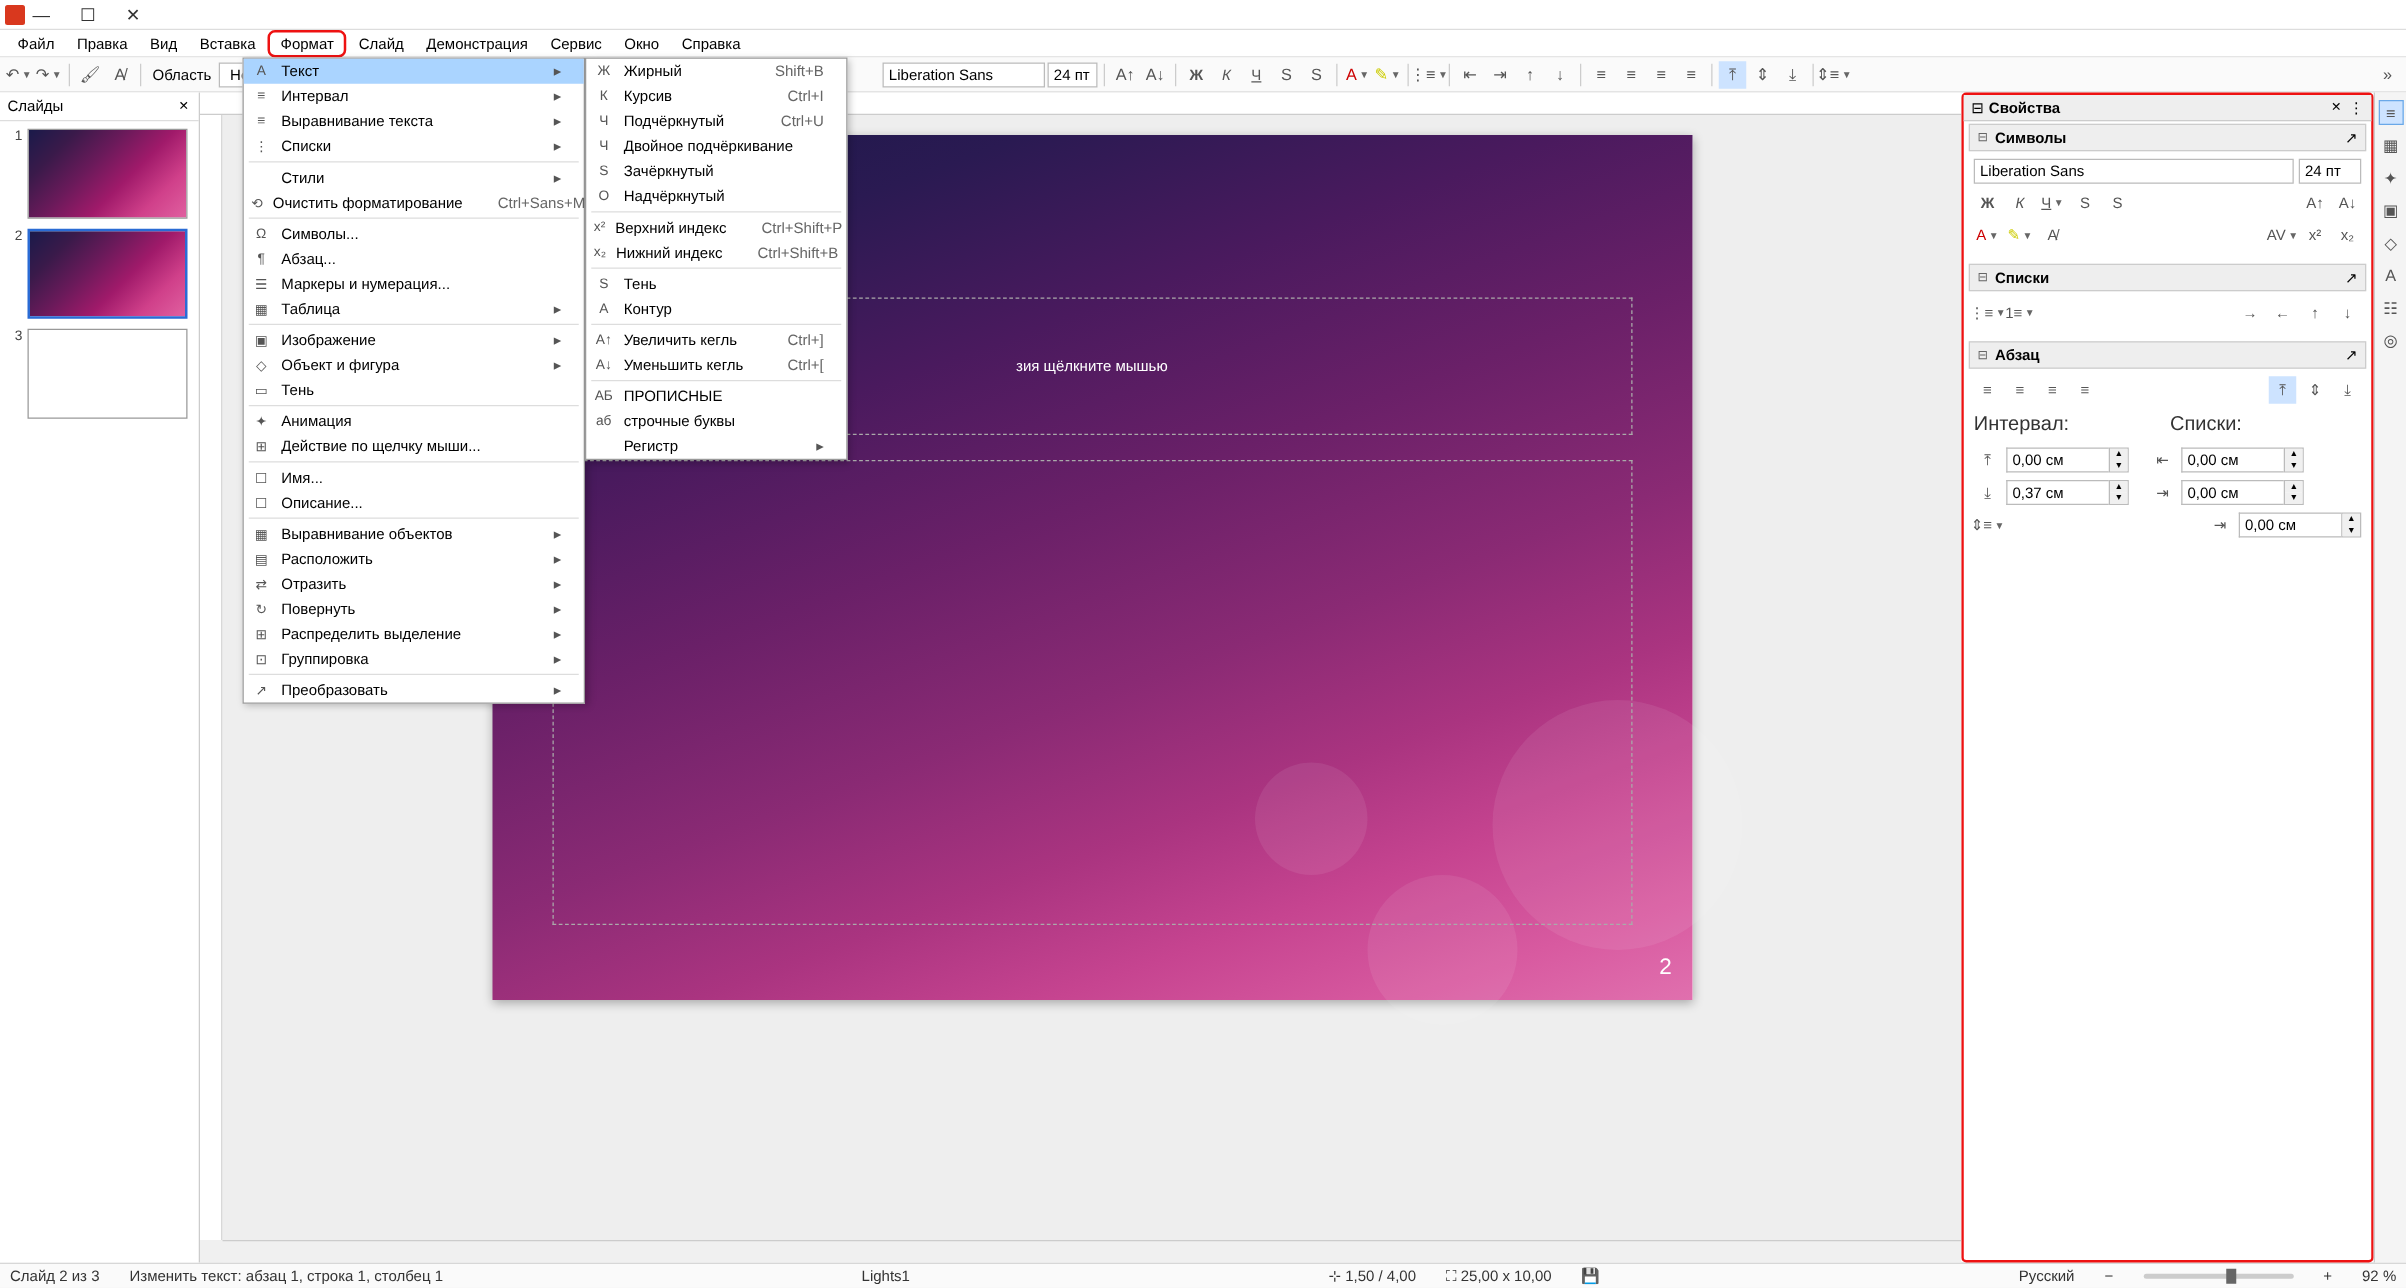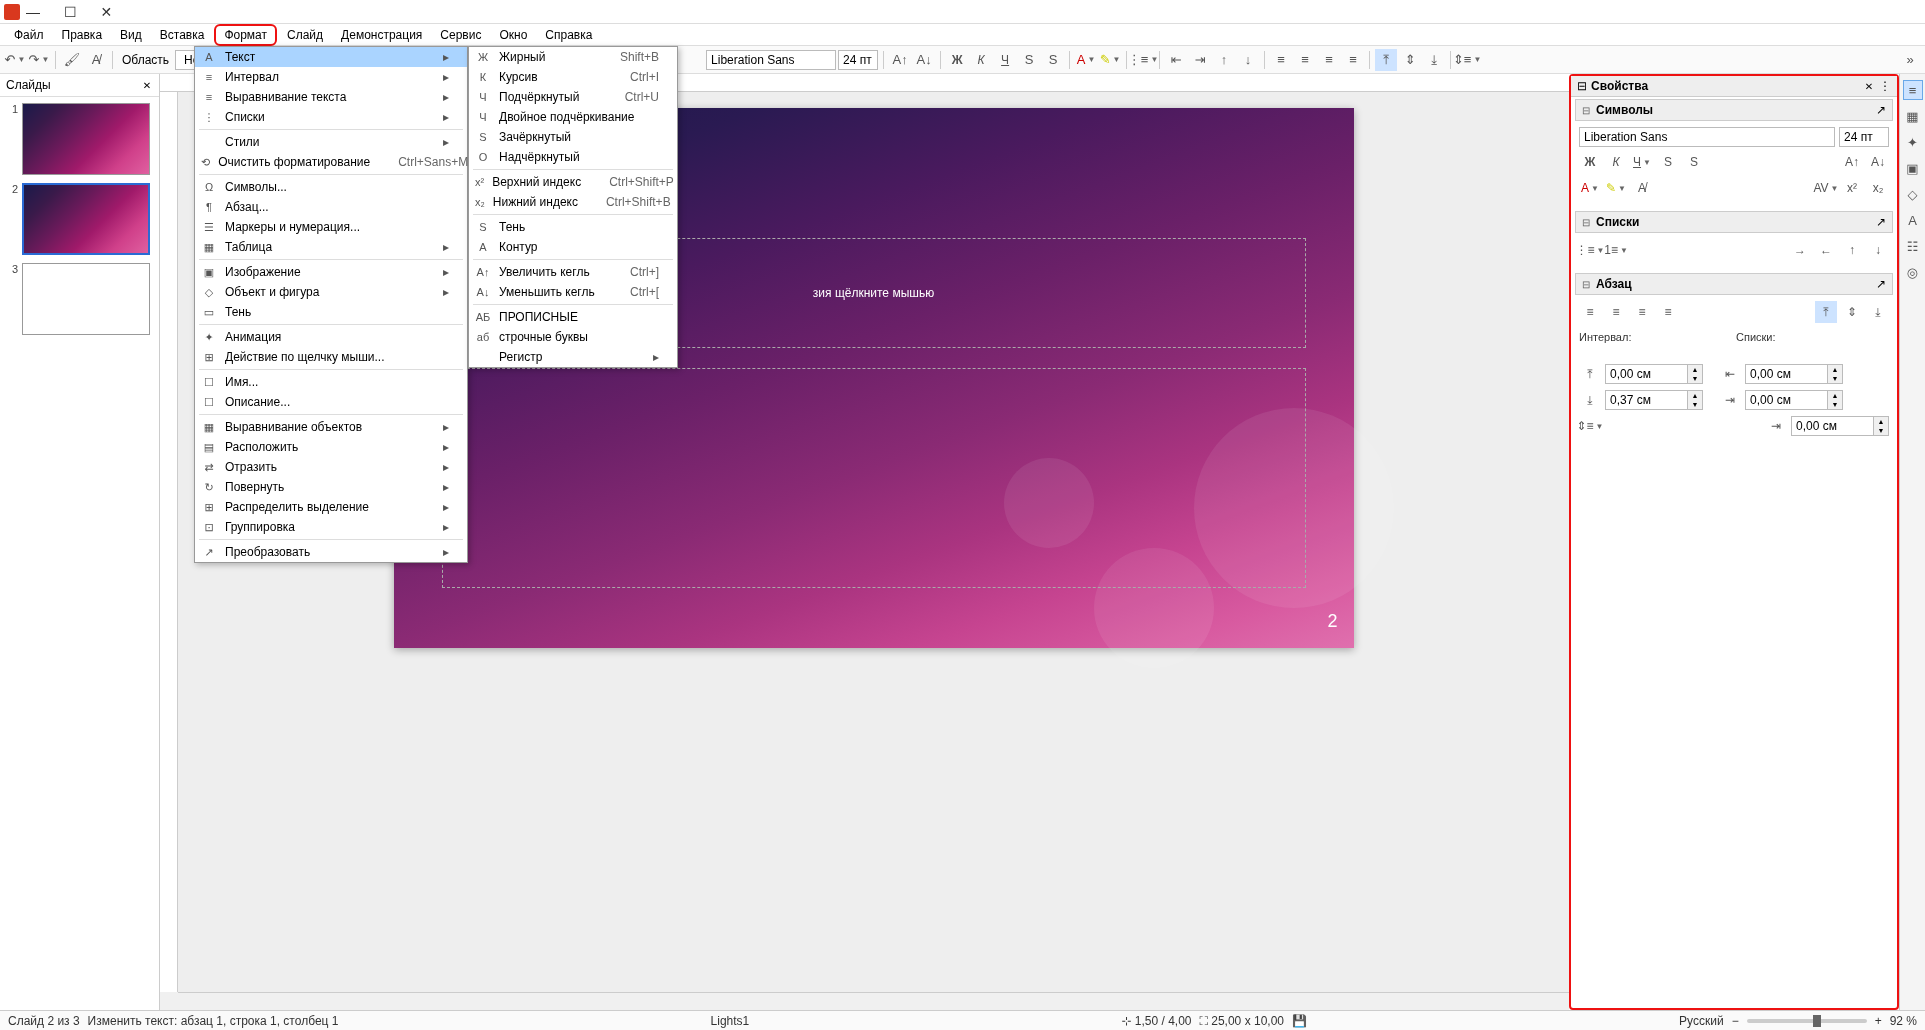--- a/index.html
+++ b/index.html
@@ -24,21 +24,21 @@
 .slidepanel .thumbs{flex:1;overflow:auto;padding:6px}
 .thumb{display:flex;gap:4px;margin-bottom:8px}
 .thumb .num{width:12px;font-size:11px;color:#444;text-align:right}
 .thumb .prev{width:128px;height:72px;border:1px solid #999;background:#fff}
 .thumb.sel .prev{border:2px solid #2a6bd4}
 .prev.grad{background:linear-gradient(135deg,#1a1a4a 0%,#3a1a4a 20%,#6a1a5a 40%,#a01a6a 60%,#d0408a 80%,#e060a0 100%)}
 .canvas-area{flex:1;background:#f0f0f0;position:relative;overflow:hidden}
 .ruler-h{height:18px;background:#fff;border-bottom:1px solid #ccc}
 .ruler-v{width:18px;background:#fff;border-right:1px solid #ccc;position:absolute;left:0;top:18px;bottom:18px}
 .canvas-scroll{position:absolute;left:18px;right:0;top:18px;bottom:18px;overflow:auto;background:#eee}
-.slide{width:960px;height:540px;margin:16px auto;background:linear-gradient(160deg,#1a1848 0%,#2a1a52 15%,#4a1a5e 30%,#6a2068 45%,#8a2a74 60%,#aa3480 72%,#c64490 82%,#d85aa0 92%,#e070ae 100%);position:relative;box-shadow:0 2px 8px rgba(0,0,0,.3)}
+.slide{width:960px;height:692px;margin:16px auto;background:linear-gradient(160deg,#1a1848 0%,#2a1a52 15%,#4a1a5e 30%,#6a2068 45%,#8a2a74 60%,#aa3480 72%,#c64490 82%,#d85aa0 92%,#e070ae 100%);position:relative;box-shadow:0 2px 8px rgba(0,0,0,.3)}
 .slide .circle{position:absolute;border-radius:50%;background:rgba(255,255,255,.08)}
 .slide .title-ph{position:absolute;left:48px;right:48px;top:130px;height:110px;border:1px dashed #aaa;display:flex;align-items:center;justify-content:center;color:#fff;font-size:40px;font-weight:300}
 .slide .body-ph{position:absolute;left:48px;right:48px;top:260px;bottom:60px;border:1px dashed #aaa}
 .slide .pagenum{position:absolute;right:16px;bottom:16px;color:#fff;font-size:18px}
 .hscroll{position:absolute;left:18px;right:0;bottom:0;height:18px;background:#f0f0f0;border-top:1px solid #ccc}
 .dropdown{position:absolute;background:#fff;border:1px solid #999;box-shadow:2px 2px 6px rgba(0,0,0,.25);z-index:100}
 .dropdown .drow{display:flex;align-items:center;height:20px;padding:0 18px 0 6px;gap:8px;cursor:default;white-space:nowrap}
 .dropdown .drow.hl{background:#aad4ff}
 .dropdown .dicon{width:16px;height:16px;display:flex;align-items:center;justify-content:center;font-size:11px;color:#555}
 .dropdown .dlabel{flex:1}
@@ -50,30 +50,30 @@
 .propspanel{width:330px;background:#fff;border-left:1px solid #ccc;border:2px solid #e11;border-radius:4px;display:flex;flex-direction:column}
 .propspanel .phdr{background:#eee;border-bottom:1px solid #ccc;padding:3px 6px;display:flex;align-items:center;gap:4px}
 .propspanel .phdr .ptitle{flex:1;font-weight:bold}
 .propspanel .section-hdr{background:#eee;border:1px solid #ccc;padding:3px 6px;display:flex;align-items:center;gap:4px;margin:2px 4px 0 4px}
 .propspanel .section-hdr .ptoggle{width:10px;color:#666;font-size:10px}
 .propspanel .section-hdr .ptitle{flex:1;font-weight:bold}
 .propspanel .section-body{padding:6px 8px}
 .propspanel .row{display:flex;align-items:center;gap:4px;margin-bottom:4px}
 .propspanel select,.propspanel input{height:20px;border:1px solid #bbb;padding:0 4px;background:#fff}
 .propspanel .pbtn{width:22px;height:22px;display:flex;align-items:center;justify-content:center;color:#555;font-size:12px;border:1px solid transparent}
-.propspanel .plabel{font-size:11px;color:#333;margin-bottom:16px}
+.propspanel .plabel{font-size:16px;color:#333;margin-bottom:4px}
 .propspanel .spinbox{display:flex}
 .propspanel .spinbox input{width:82px;border-right:none}
 .propspanel .spinbox .spins{display:flex;flex-direction:column;border:1px solid #bbb}
 .propspanel .spinbox .spins span{height:9px;width:14px;font-size:7px;text-align:center;line-height:9px;background:#f0f0f0}
 .sidetabs{width:26px;background:#f4f4f4;border-left:1px solid #ccc;display:flex;flex-direction:column;align-items:center;padding-top:6px;gap:6px}
 .sidetabs .stab{width:20px;height:20px;display:flex;align-items:center;justify-content:center;color:#555;font-size:13px}
 .sidetabs .stab.active{background:#cde3ff;border:1px solid #6aa8e8}
 .closebox{width:12px;height:12px;font-size:10px;display:flex;align-items:center;justify-content:center}
-.statusbar{height:20px;background:#fafafa;border-top:1px solid #ccc;display:flex;align-items:center;padding:0 8px;gap:8px;font-size:11px;color:#333}
+.statusbar{height:20px;background:#fafafa;border-top:1px solid #ccc;display:flex;align-items:center;padding:0 8px;gap:24px;font-size:11px;color:#333}
 .statusbar .spacer{flex:1}
 .statusbar .zoomslider{width:120px;height:4px;background:#ccc;position:relative;border-radius:2px}
 .statusbar .zoomslider .zthumb{position:absolute;width:8px;height:12px;background:#666;top:-4px;left:55%}
 .ddarrow{font-size:8px;margin-left:2px;color:#666}
 </style>
 </head>
 <body>
 
 <div class="titlebar">
   <span class="icon"></span>

